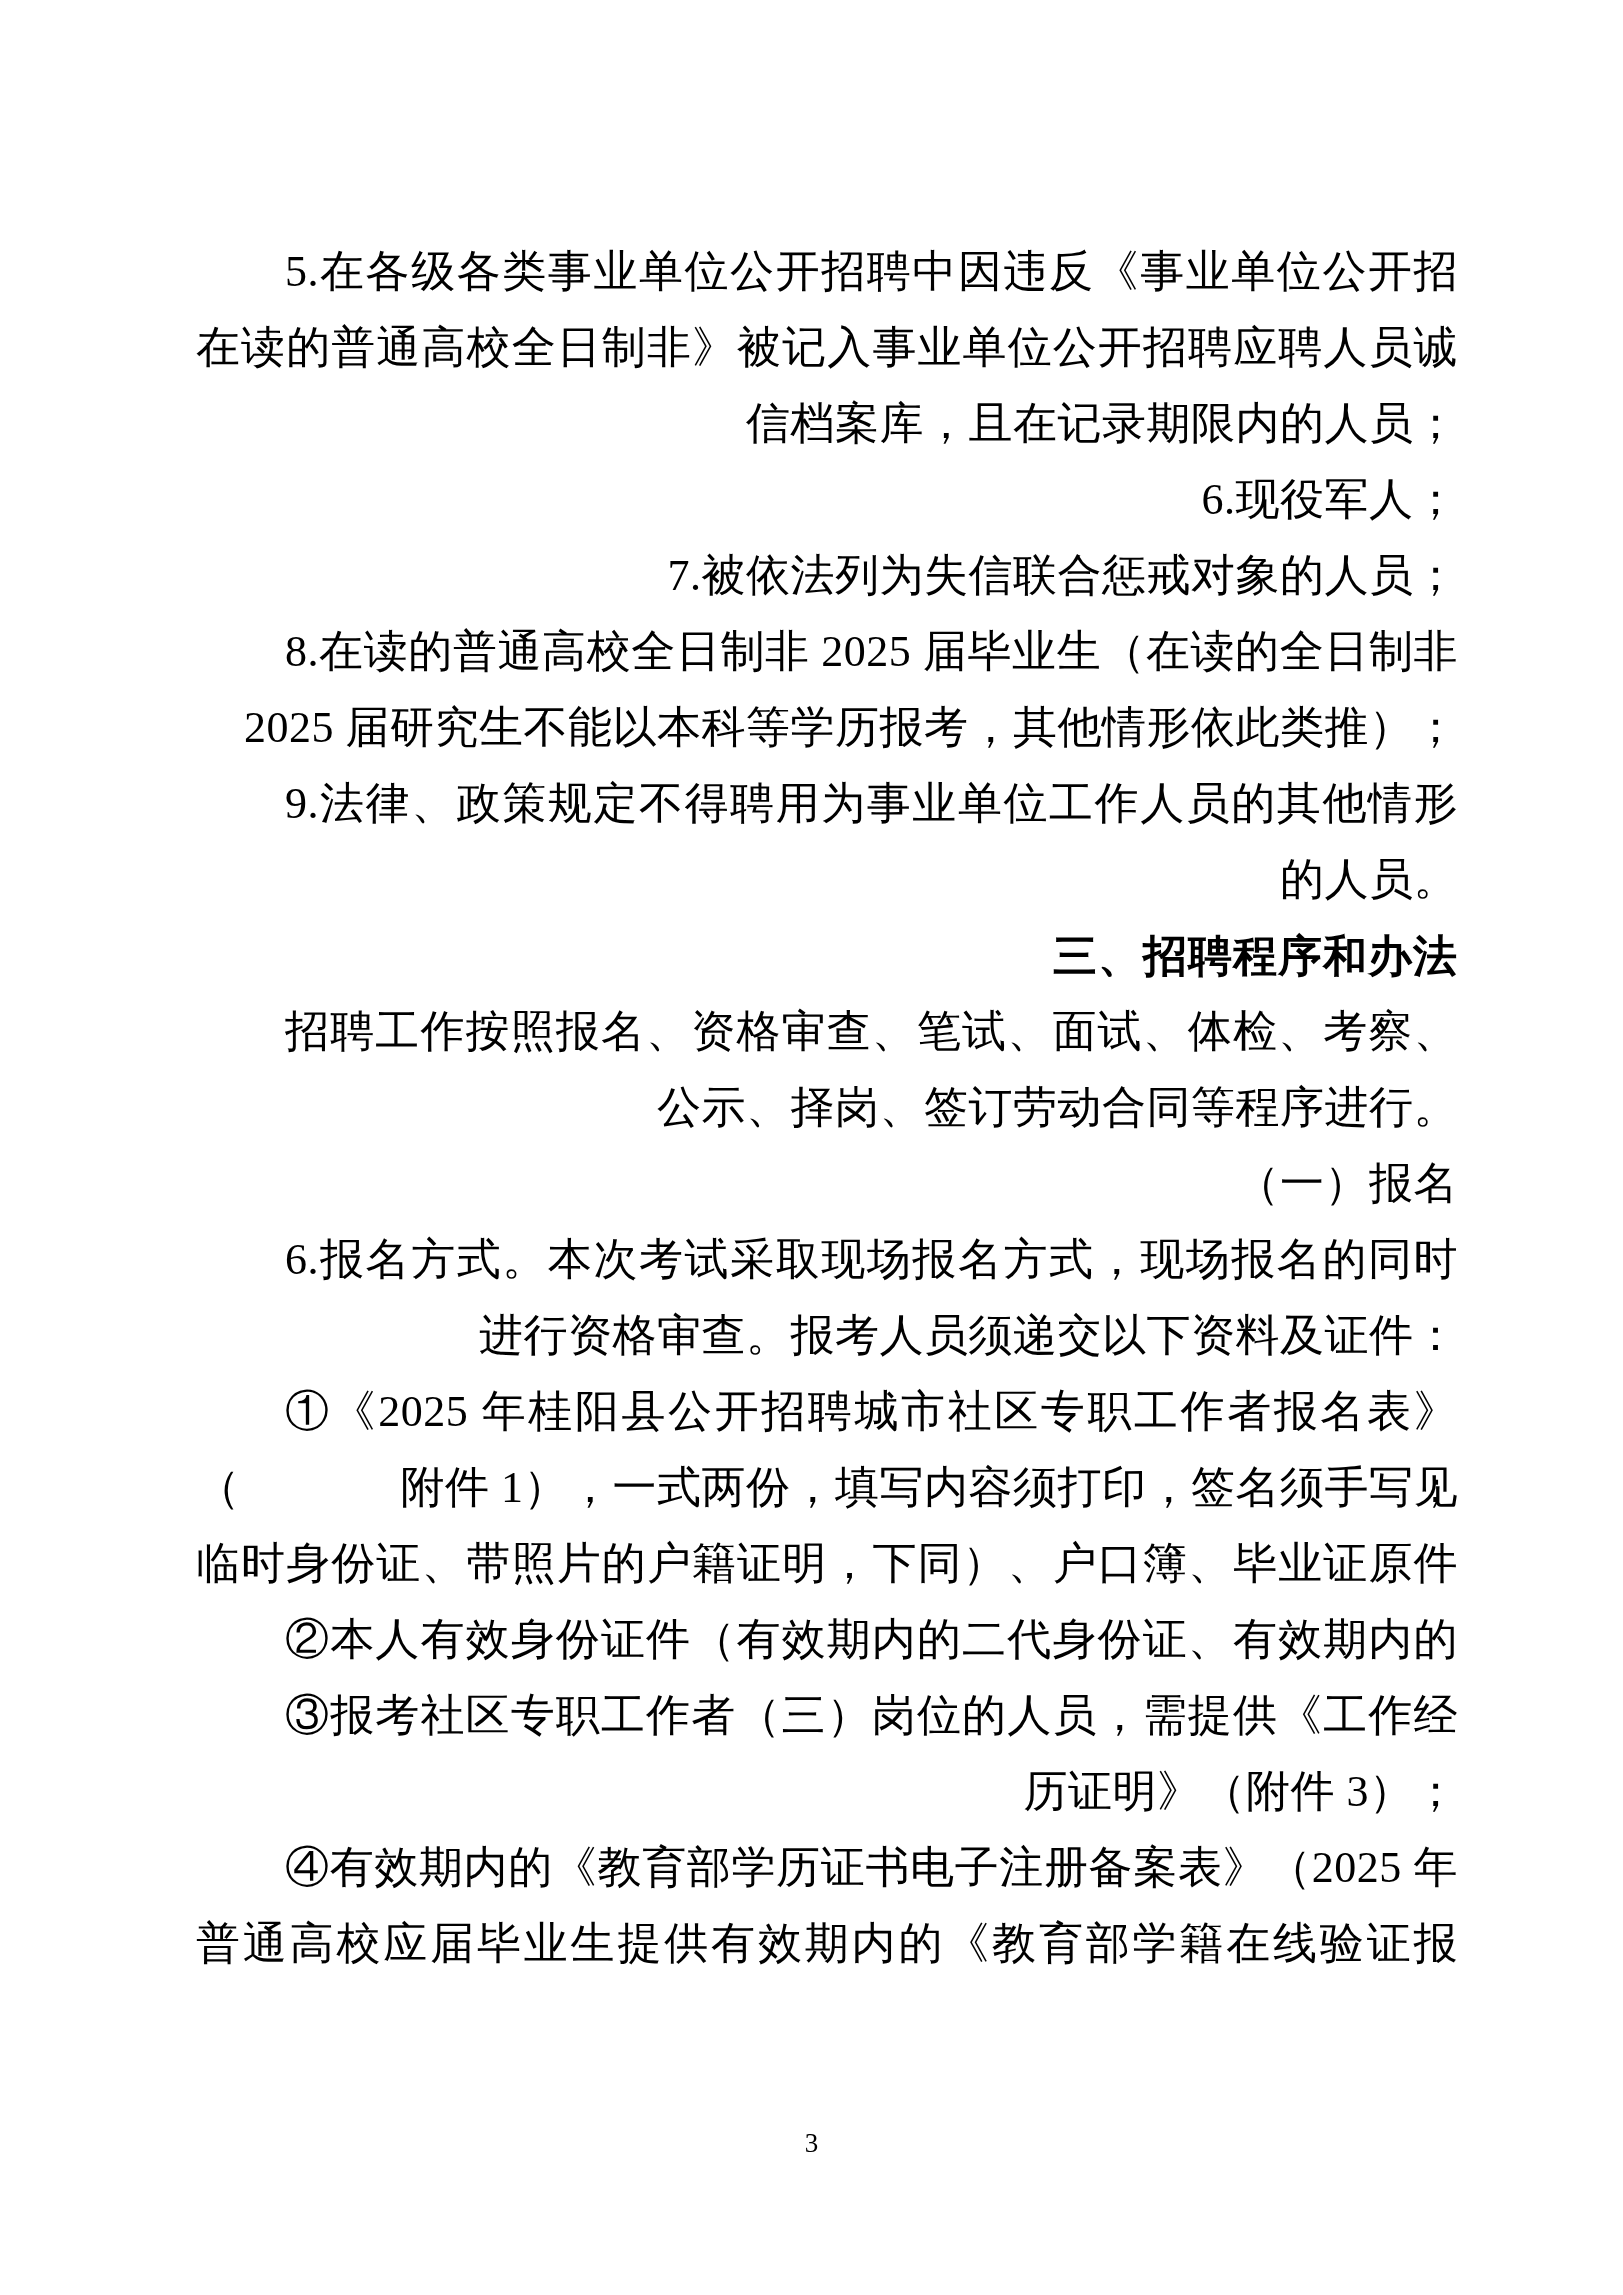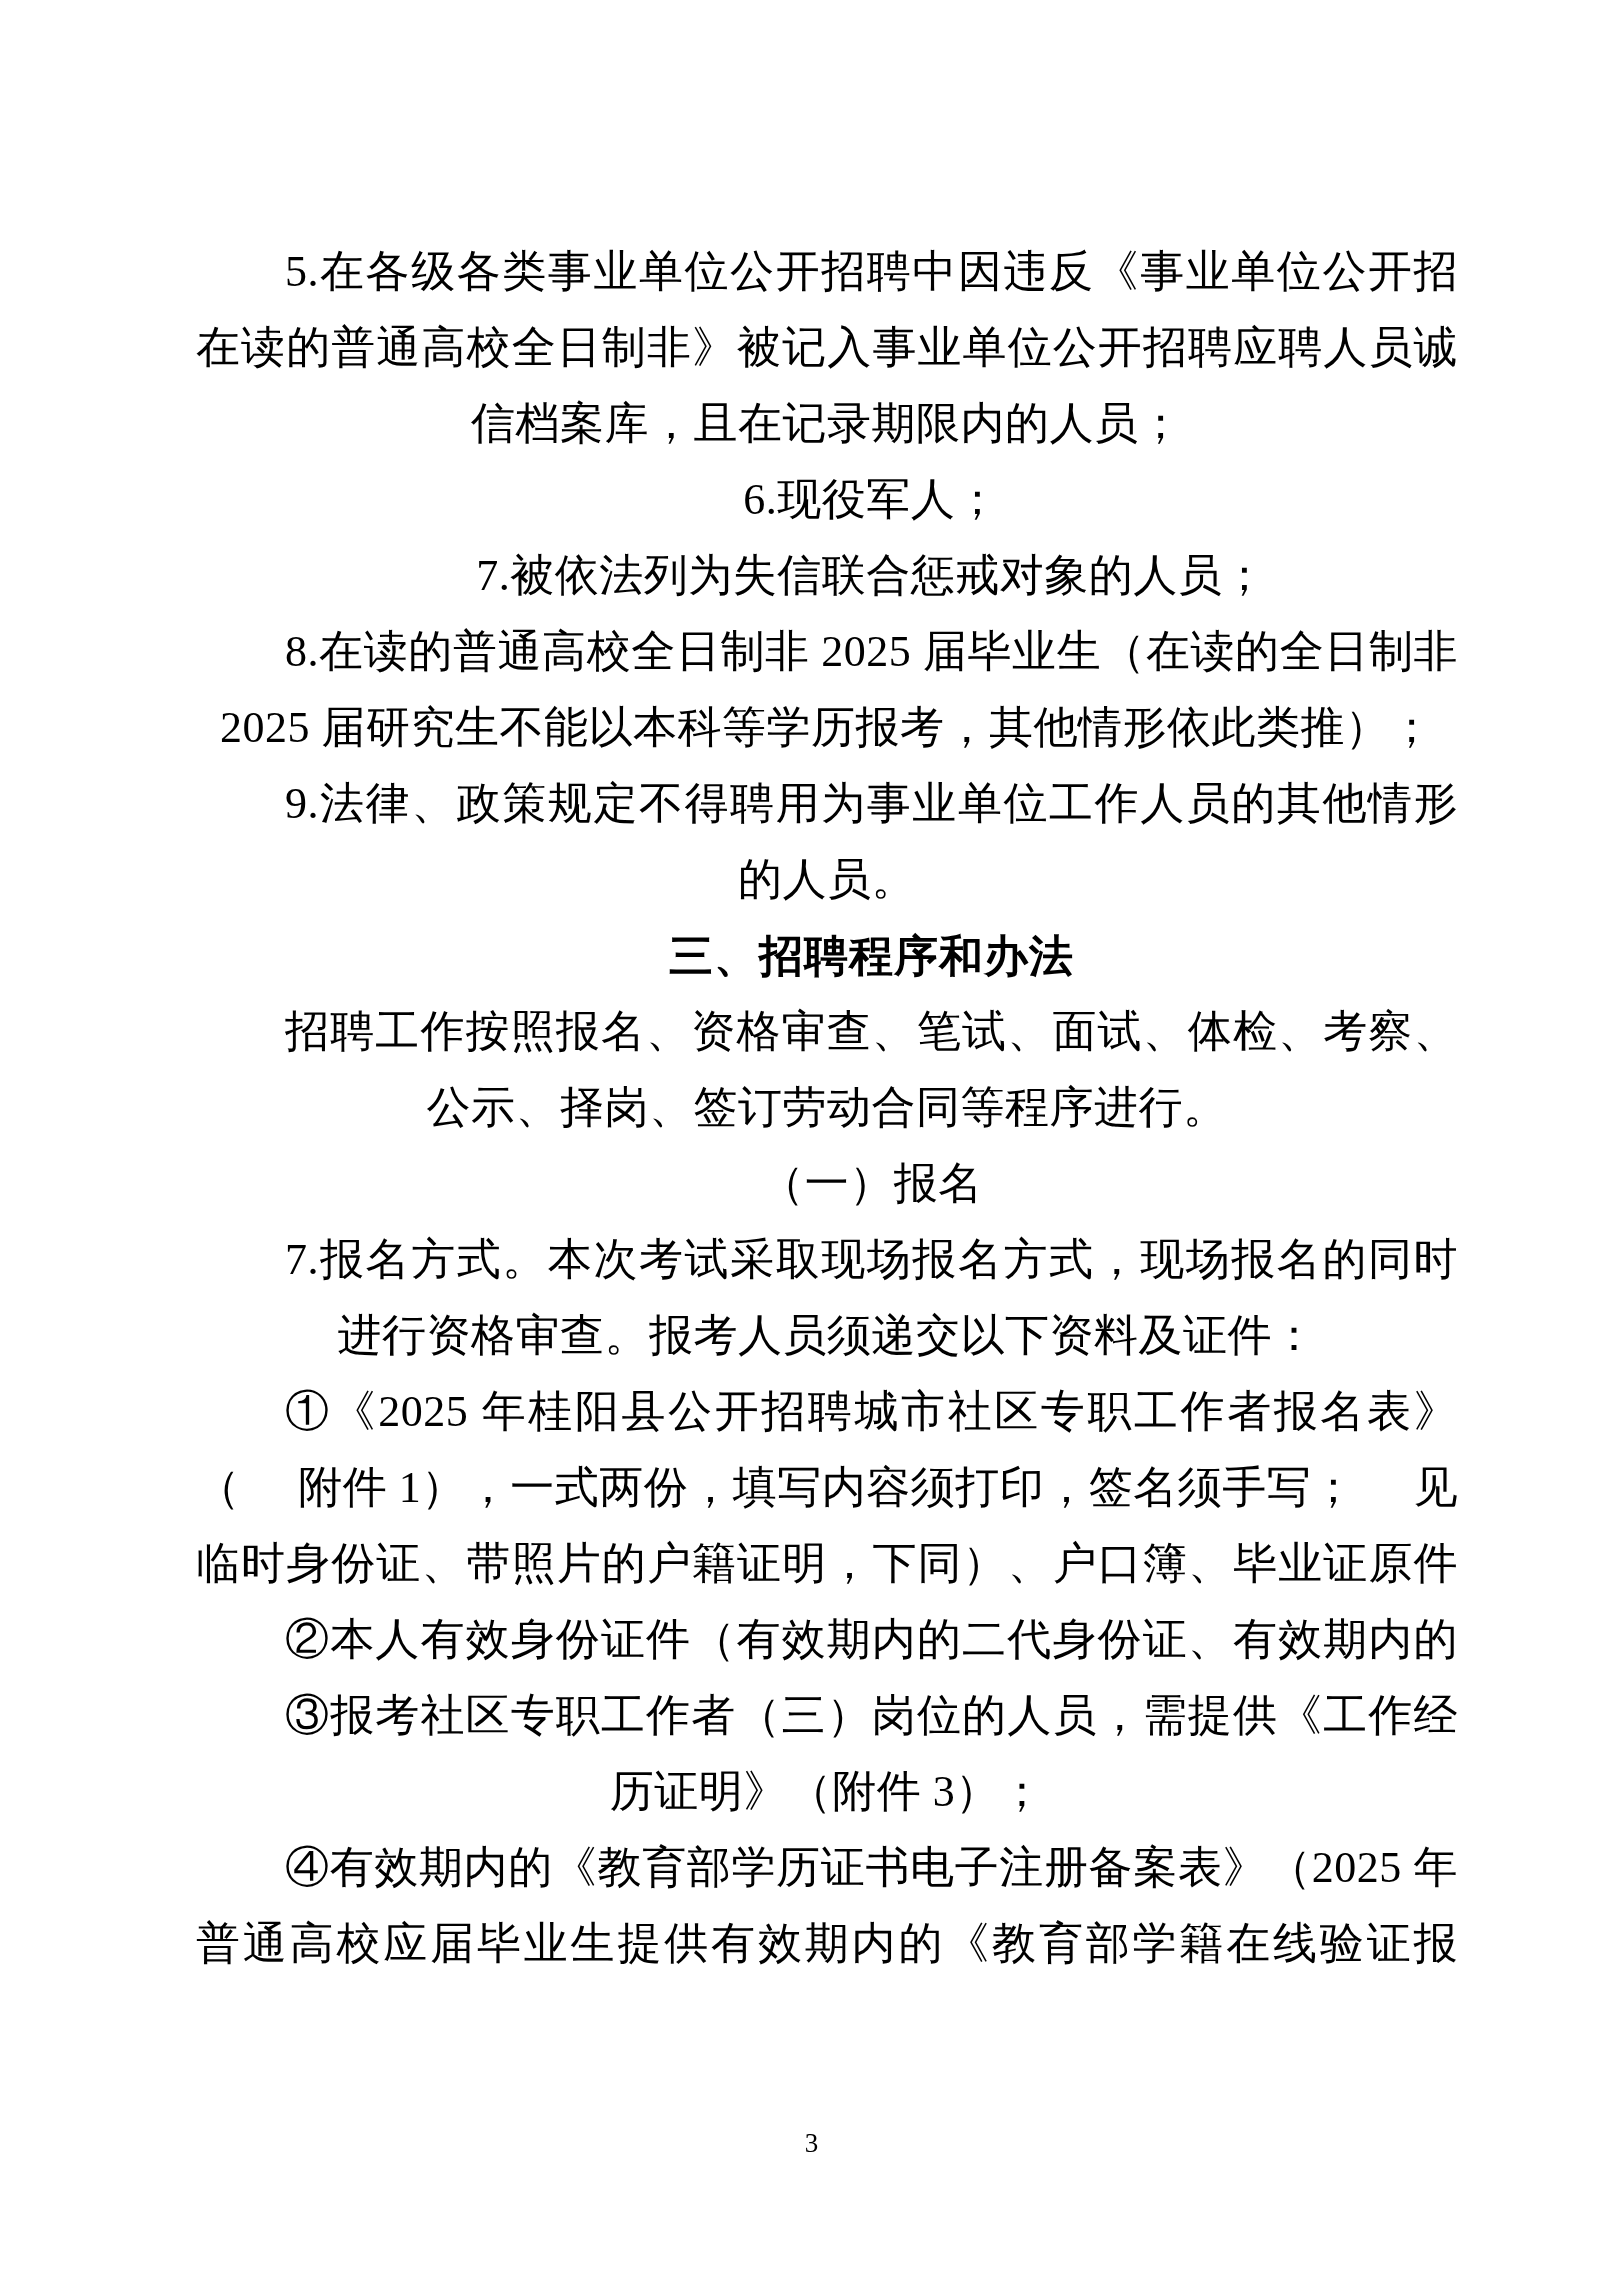--- a/index.html
+++ b/index.html
@@ -20,21 +20,21 @@
     position: absolute;
     left: 196px;
     top: 234px;
     width: 1262px;
   }
   .ln {
     height: 76px;
     line-height: 76px;
     font-size: 44px;
     letter-spacing: 0.5px;
-    text-align: center;
+    text-align: right;
   }
   
   .just {
     text-align: justify;
     text-align-last: justify;
     text-justify: inter-character;
   }
   
   .ind {
     text-indent: 89px;
@@ -72,21 +72,21 @@
     <div class="ln ind">6.现役军人；</div>
     <div class="ln ind">7.被依法列为失信联合惩戒对象的人员；</div>
     <div class="ln ind just">8.在读的普通高校全日制非 2025 届毕业生（在读的全日制非</div>
     <div class="ln">2025 届研究生不能以本科等学历报考，其他情形依此类推）；</div>
     <div class="ln ind just">9.法律、政策规定不得聘用为事业单位工作人员的其他情形</div>
     <div class="ln">的人员。</div>
     <div class="ln ind hei">三、招聘程序和办法</div>
     <div class="ln ind just">招聘工作按照报名、资格审查、笔试、面试、体检、考察、</div>
     <div class="ln">公示、择岗、签订劳动合同等程序进行。</div>
     <div class="ln ind kai">（一）报名</div>
-    <div class="ln ind just">7.报名方式。本次考试采取现场报名方式，现场报名的同时</div>
+    <div class="ln ind just">6.报名方式。本次考试采取现场报名方式，现场报名的同时</div>
     <div class="ln">进行资格审查。报考人员须递交以下资料及证件：</div>
     <div class="ln ind just">①《2025 年桂阳县公开招聘城市社区专职工作者报名表》（见</div>
     <div class="ln">附件 1），一式两份，填写内容须打印，签名须手写；</div>
     <div class="ln just">临时身份证、带照片的户籍证明，下同）、户口簿、毕业证原件</div>
     <div class="ln ind just">②本人有效身份证件（有效期内的二代身份证、有效期内的</div>
     <div class="ln ind just">③报考社区专职工作者（三）岗位的人员，需提供《工作经</div>
     <div class="ln">历证明》（附件 3）；</div>
     <div class="ln ind just">④有效期内的《教育部学历证书电子注册备案表》（2025 年</div>
     <div class="ln just">普通高校应届毕业生提供有效期内的《教育部学籍在线验证报</div>
   </div>

